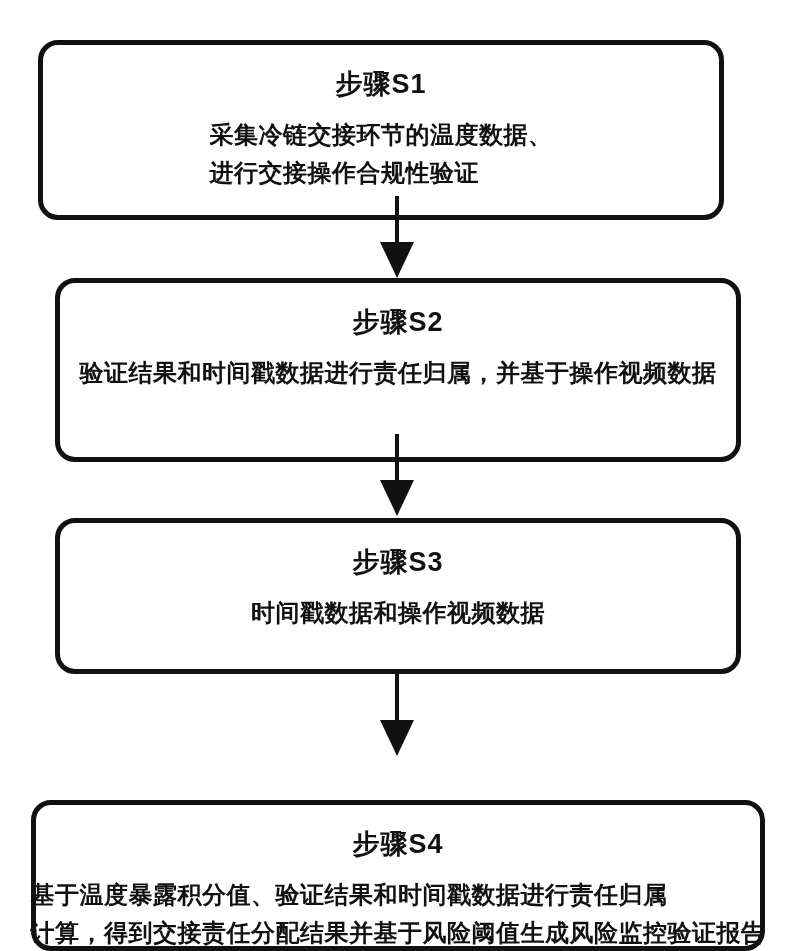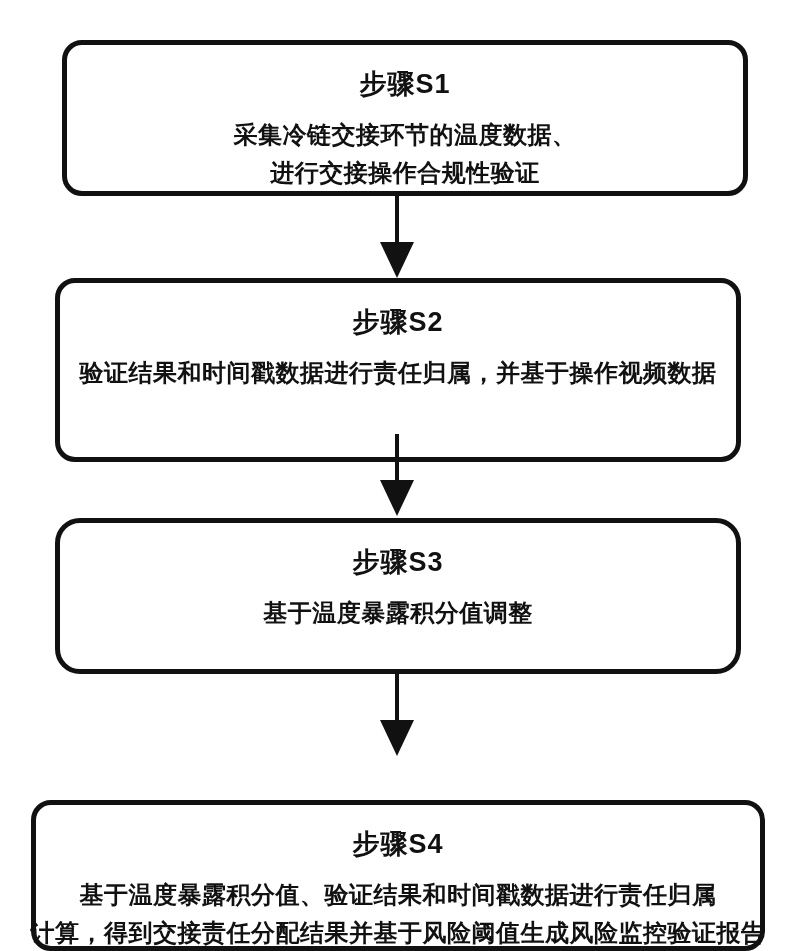--- a/index.html
+++ b/index.html
@@ -19,37 +19,36 @@
     position: absolute;
     box-sizing: border-box;
     background: #ffffff;
     border: 5px solid #111111;
     border-radius: 20px;
     display: flex;
     flex-direction: column;
     align-items: center;
     padding-top: 24px;
   }
-  .box-1 { left: 62px;  top: 40px;  width: 686px; height: 156px; }
+  .box-1 { left: 38px;  top: 40px;  width: 686px; height: 180px; }
   .box-2 { left: 55px;  top: 278px; width: 686px; height: 184px; }
-  .box-3 { left: 55px;  top: 518px; width: 686px; height: 156px; border-radius: 25px; }
+  .box-3 { left: 55px;  top: 518px; width: 686px; height: 156px; }
   .box-4 { left: 31px;  top: 800px; width: 734px; height: 151px; }
   .box-title {
     font-size: 27px;
     font-weight: bold;
     line-height: 30px;
     letter-spacing: 1px;
     margin-bottom: 17px;
     text-align: center;
   }
   .box-body {
     font-size: 24px;
     font-weight: bold;
     line-height: 38px;
-    text-align: center;
     letter-spacing: 0.5px;
     white-space: nowrap;
   }
   .arrow {
     position: absolute;
     left: 397px;
     transform: translateX(-50%);
     display: flex;
     flex-direction: column;
     align-items: center;
@@ -96,21 +95,21 @@
   </div>
 
   <div class="arrow arrow-2">
     <div class="arrow-shaft"></div>
     <div class="arrow-head"></div>
   </div>
 
   <div class="step-box box-3">
     <div class="box-title">步骤S3</div>
     <div class="box-body">
-      <div>基于温度暴露积分值调整</div>
+      <div>时间戳数据和操作视频数据</div>
     </div>
   </div>
 
   <div class="arrow arrow-3">
     <div class="arrow-shaft"></div>
     <div class="arrow-head"></div>
   </div>
 
   <div class="step-box box-4">
     <div class="box-title">步骤S4</div>

